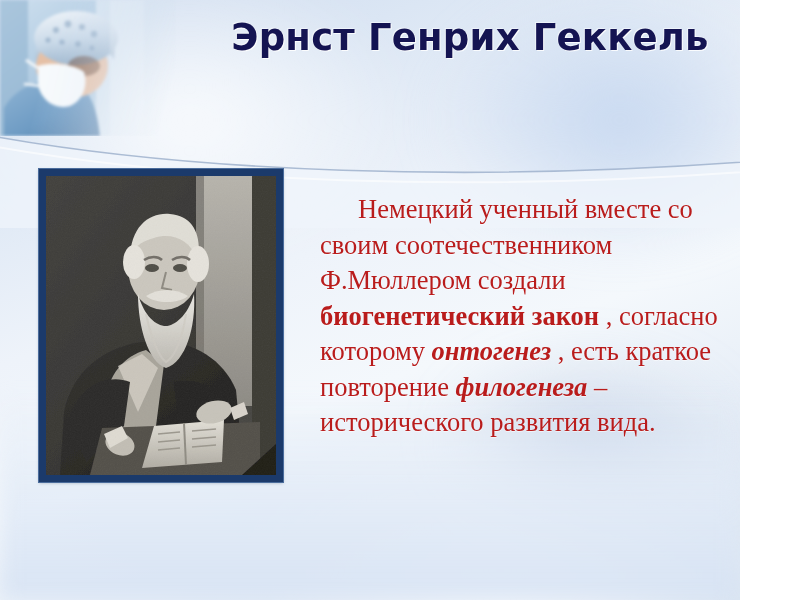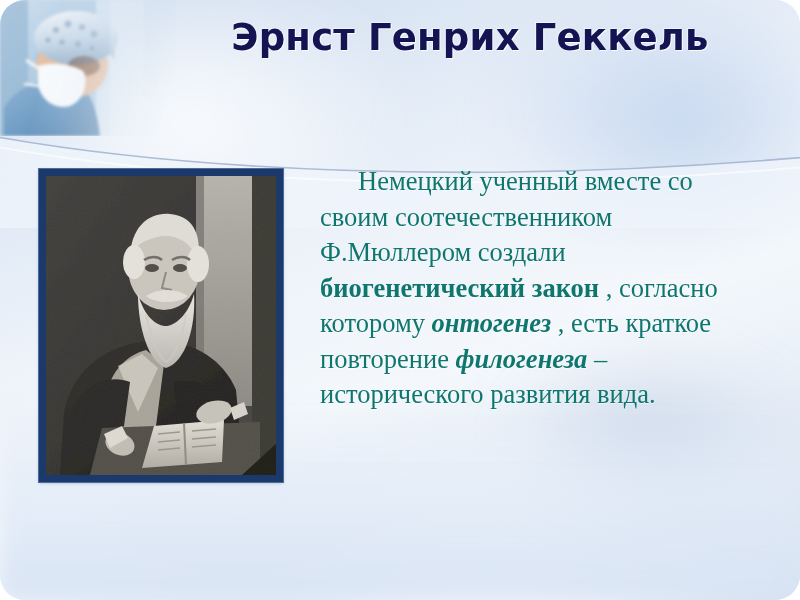--- a/index.html
+++ b/index.html
@@ -3,26 +3,25 @@
 <meta charset="utf-8">
 <title>Эрнст Генрих Геккель</title>
 <style>
   html, body {
     margin: 0;
     padding: 0;
     background: #ffffff;
   }
   .slide {
     position: relative;
-    width: 800px;
+    width: 740px;
     height: 600px;
     overflow: hidden;
     font-family: "Liberation Serif", "DejaVu Serif", serif;
     background: #e9f0f9;
-    border-radius: 25px;
   }
 
   
   .bg-base {
     position: absolute;
     inset: 0;
     background:
       linear-gradient(160deg,
         #cfdcef 0%,
         #dbe6f4 18%,
@@ -149,26 +148,26 @@
     width: 100%;
     height: 100%;
     overflow: hidden;
     background: #3a3a3a;
   }
 
   
   .body-text {
     position: absolute;
     left: 320px;
-    top: 164px;
+    top: 192px;
     width: 430px;
     font-family: "Liberation Serif", "DejaVu Serif", serif;
     font-size: 26.5px;
     line-height: 35.5px;
-    color: #0f766e;
+    color: #b91c1c;
     text-indent: 38px;
     z-index: 6;
     text-shadow: 0 1px 0 rgba(255,255,255,0.55);
   }
   .body-text .t-bold {
     font-weight: bold;
   }
   .body-text .t-bold-italic {
     font-weight: bold;
     font-style: italic;

